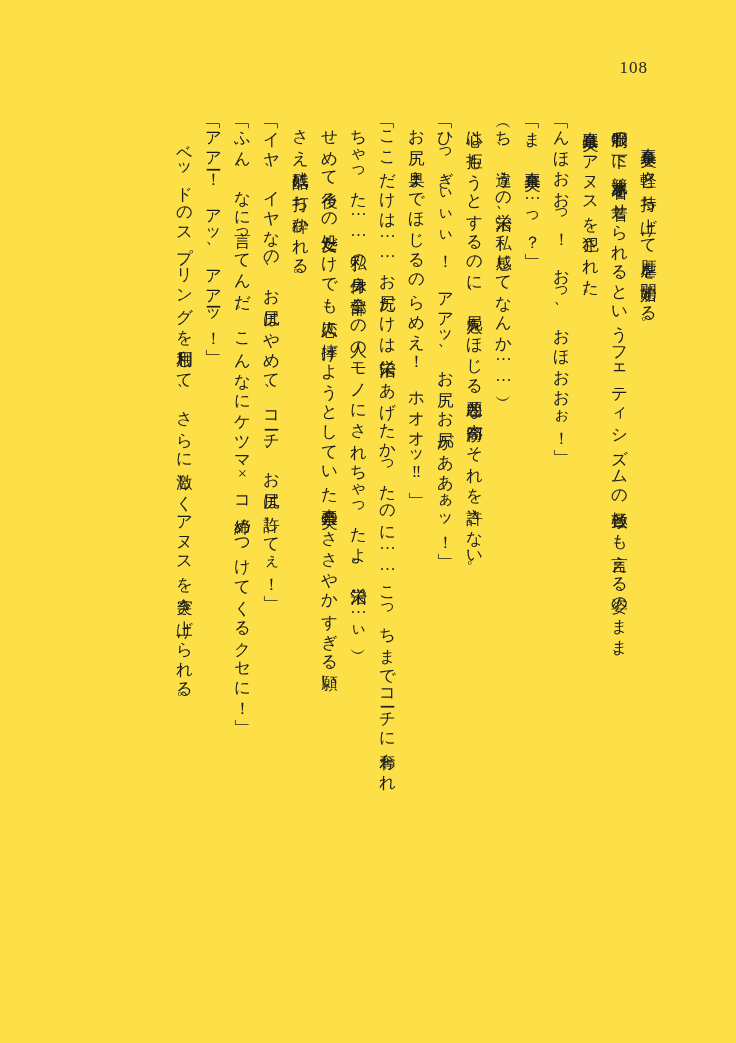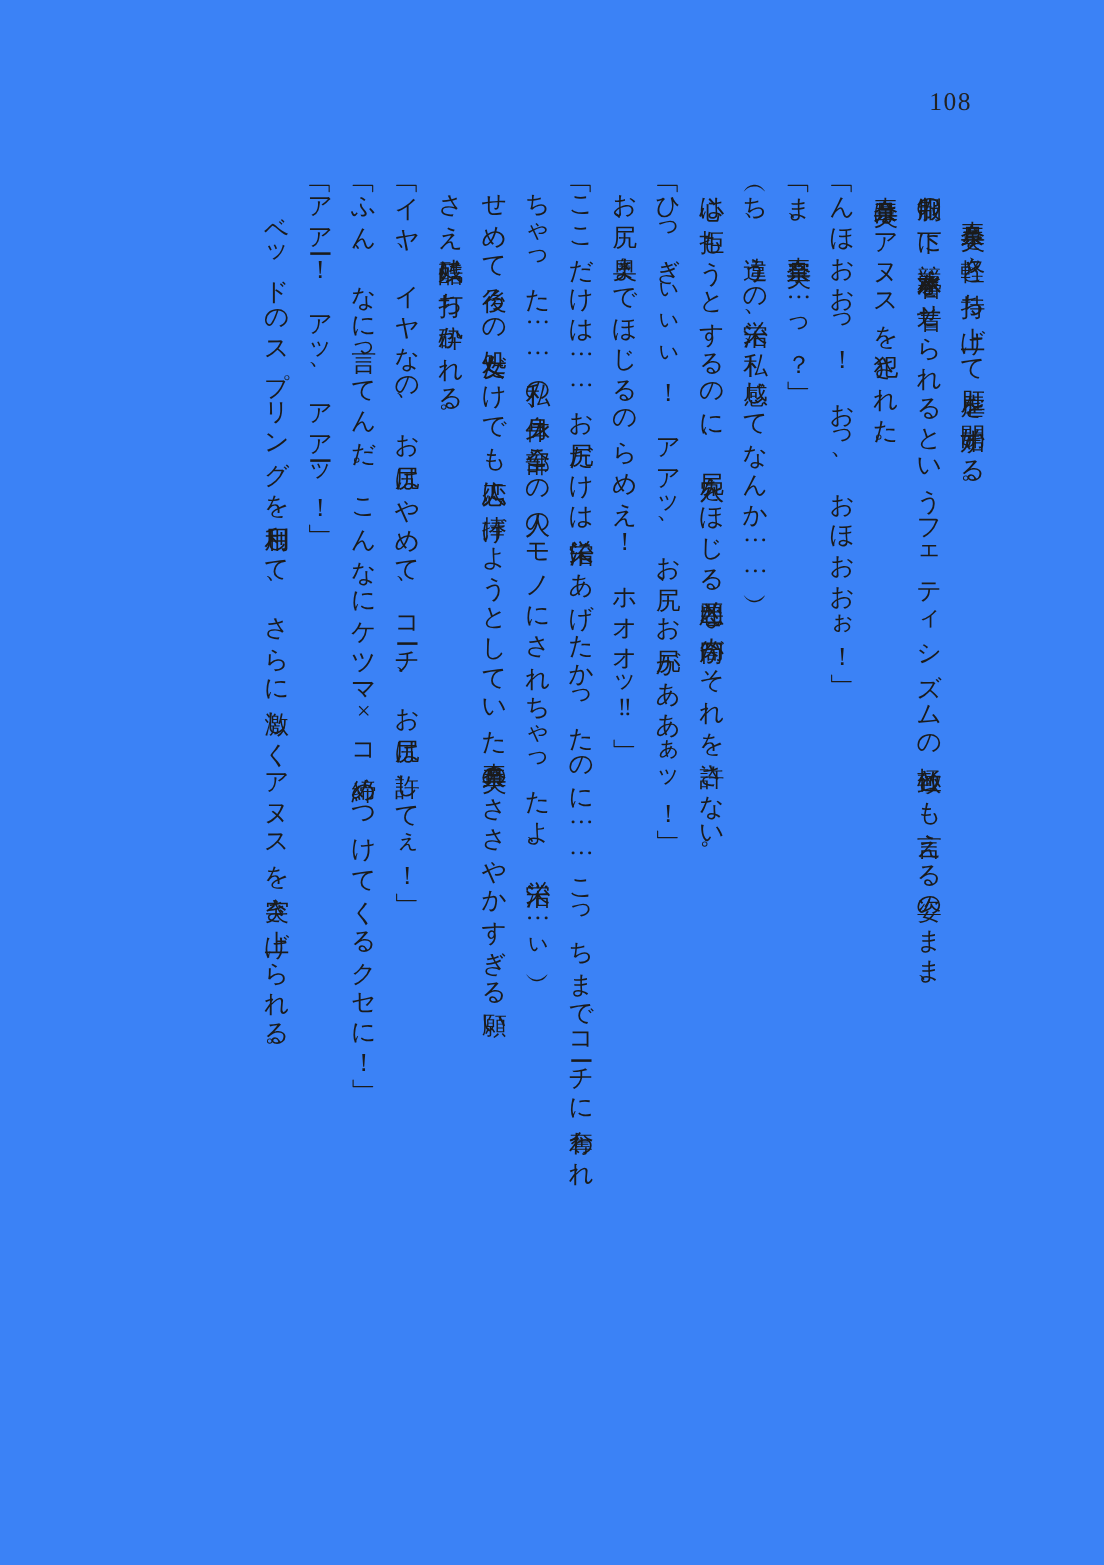--- a/index.html
+++ b/index.html
@@ -8,21 +8,21 @@
     background: #ffffff;
   }
   body {
     font-family: "Liberation Serif", "DejaVu Serif", serif;
     color: #1a1a1a;
   }
   .page {
     position: relative;
     width: 736px;
     height: 1043px;
-    background: #3b82f6;
+    background: #fde047;
     overflow: hidden;
     box-sizing: border-box;
   }
   .page-number {
     position: absolute;
     top: 58px;
     right: 88px;
     font-size: 17px;
     letter-spacing: 1px;
     color: #222;

